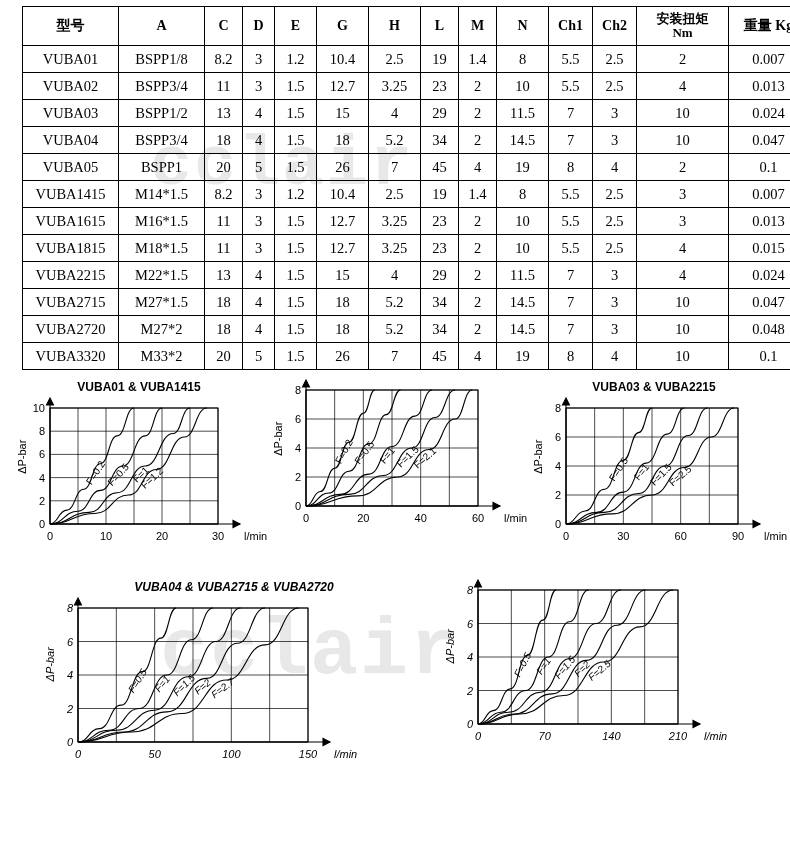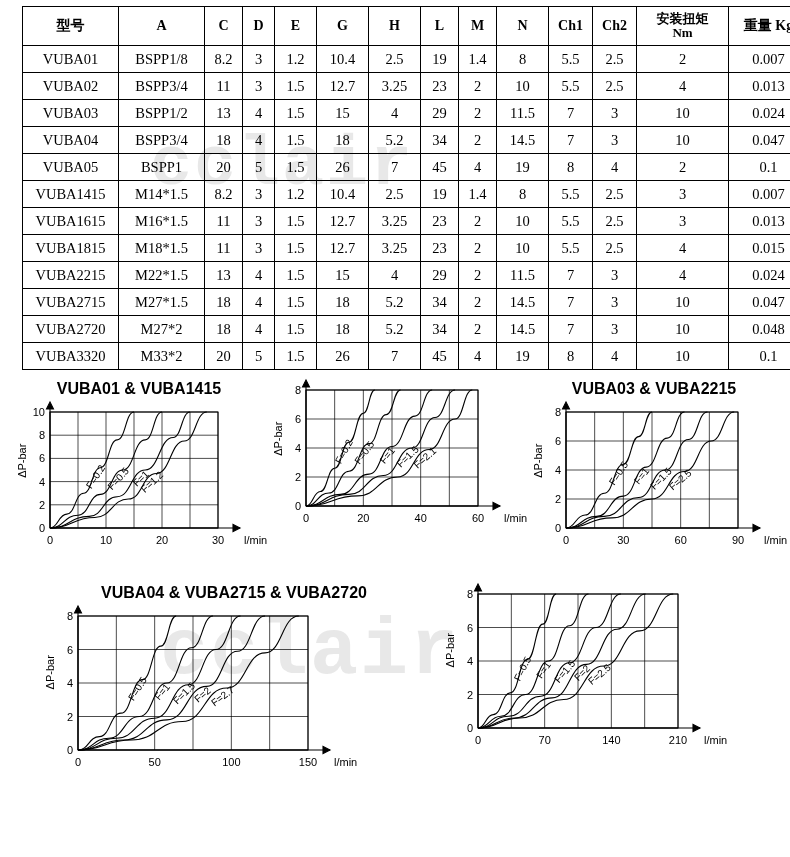--- a/index.html
+++ b/index.html
@@ -100,21 +100,21 @@
     font-family: "Liberation Sans", sans-serif;
     position: relative;
     z-index: 10;
   }
   .chart-row {
     position: relative;
     z-index: 10;
     display: flex;
   }
   .chart-title {
-    font-size: 16px;
+    font-size: 12px;
     font-weight: bold;
     font-family: "Liberation Sans", sans-serif;
     text-align: center;
     margin-bottom: 4px;
     white-space: nowrap;
   }
   .chart-block {
     position: relative;
   }
   .chart-svg-wrap {
@@ -522,21 +522,21 @@
             <text x="0" y="0" class="curve-label" transform="translate(120.26666666666667,76.1) rotate(-51.6628905557196)" text-anchor="middle">F=1</text>
             <path d="M 42 126 C 61.111111111111114 126, 61.111111111111114 114.4, 80.22222222222223 114.4 C 97.42222222222222 114.4, 97.42222222222222 95.55, 114.62222222222222 95.55 C 128 95.55, 128 68, 141.37777777777777 68 C 152.84444444444443 68, 152.84444444444443 37.55000000000001, 164.31111111111113 37.55000000000001 C 173.86666666666667 37.55000000000001, 173.86666666666667 10, 183.42222222222222 10" class="curve"></path>
             <text x="0" y="0" class="curve-label" transform="translate(139.37777777777777,79) rotate(-45.83812911068329)" text-anchor="middle">F=1.5</text>
             <path d="M 42 126 C 64.93333333333334 126, 64.93333333333334 115.85, 87.86666666666667 115.85 C 107.93333333333334 115.85, 107.93333333333334 97, 128 97 C 144.24444444444444 97, 144.24444444444444 69.45, 160.48888888888888 69.45 C 173.86666666666667 69.45, 173.86666666666667 39, 187.24444444444444 39 C 198.7111111111111 39, 198.7111111111111 10, 210.17777777777778 10" class="curve"></path>
             <text x="0" y="0" class="curve-label" transform="translate(158.48888888888888,80.45) rotate(-40.29735185574896)" text-anchor="middle">F=2.5</text>
           </svg>
         </div>
     </div>
   </div>
 
-  <div class="chart-row" style="margin:32px 0 0 34px;">
+  <div class="chart-row" style="margin:32px 0 0 34px;font-style:italic;">
     <div class="chart-block" style="width:400px;">
       <div class="chart-title">VUBA04 &amp; VUBA2715 &amp; VUBA2720</div>
       <div class="chart-svg-wrap">
           <svg width="330" height="170" viewBox="0 0 330 170">
             <rect x="44" y="10" width="230" height="134" fill="#ffffff" fill-opacity="0.0"></rect>
             <line x1="44" y1="144" x2="274" y2="144" class="grid-line"></line>
             <line x1="44" y1="110.5" x2="274" y2="110.5" class="grid-line"></line>
             <line x1="44" y1="77" x2="274" y2="77" class="grid-line"></line>
             <line x1="44" y1="43.5" x2="274" y2="43.5" class="grid-line"></line>
             <line x1="44" y1="10" x2="274" y2="10" class="grid-line"></line>

